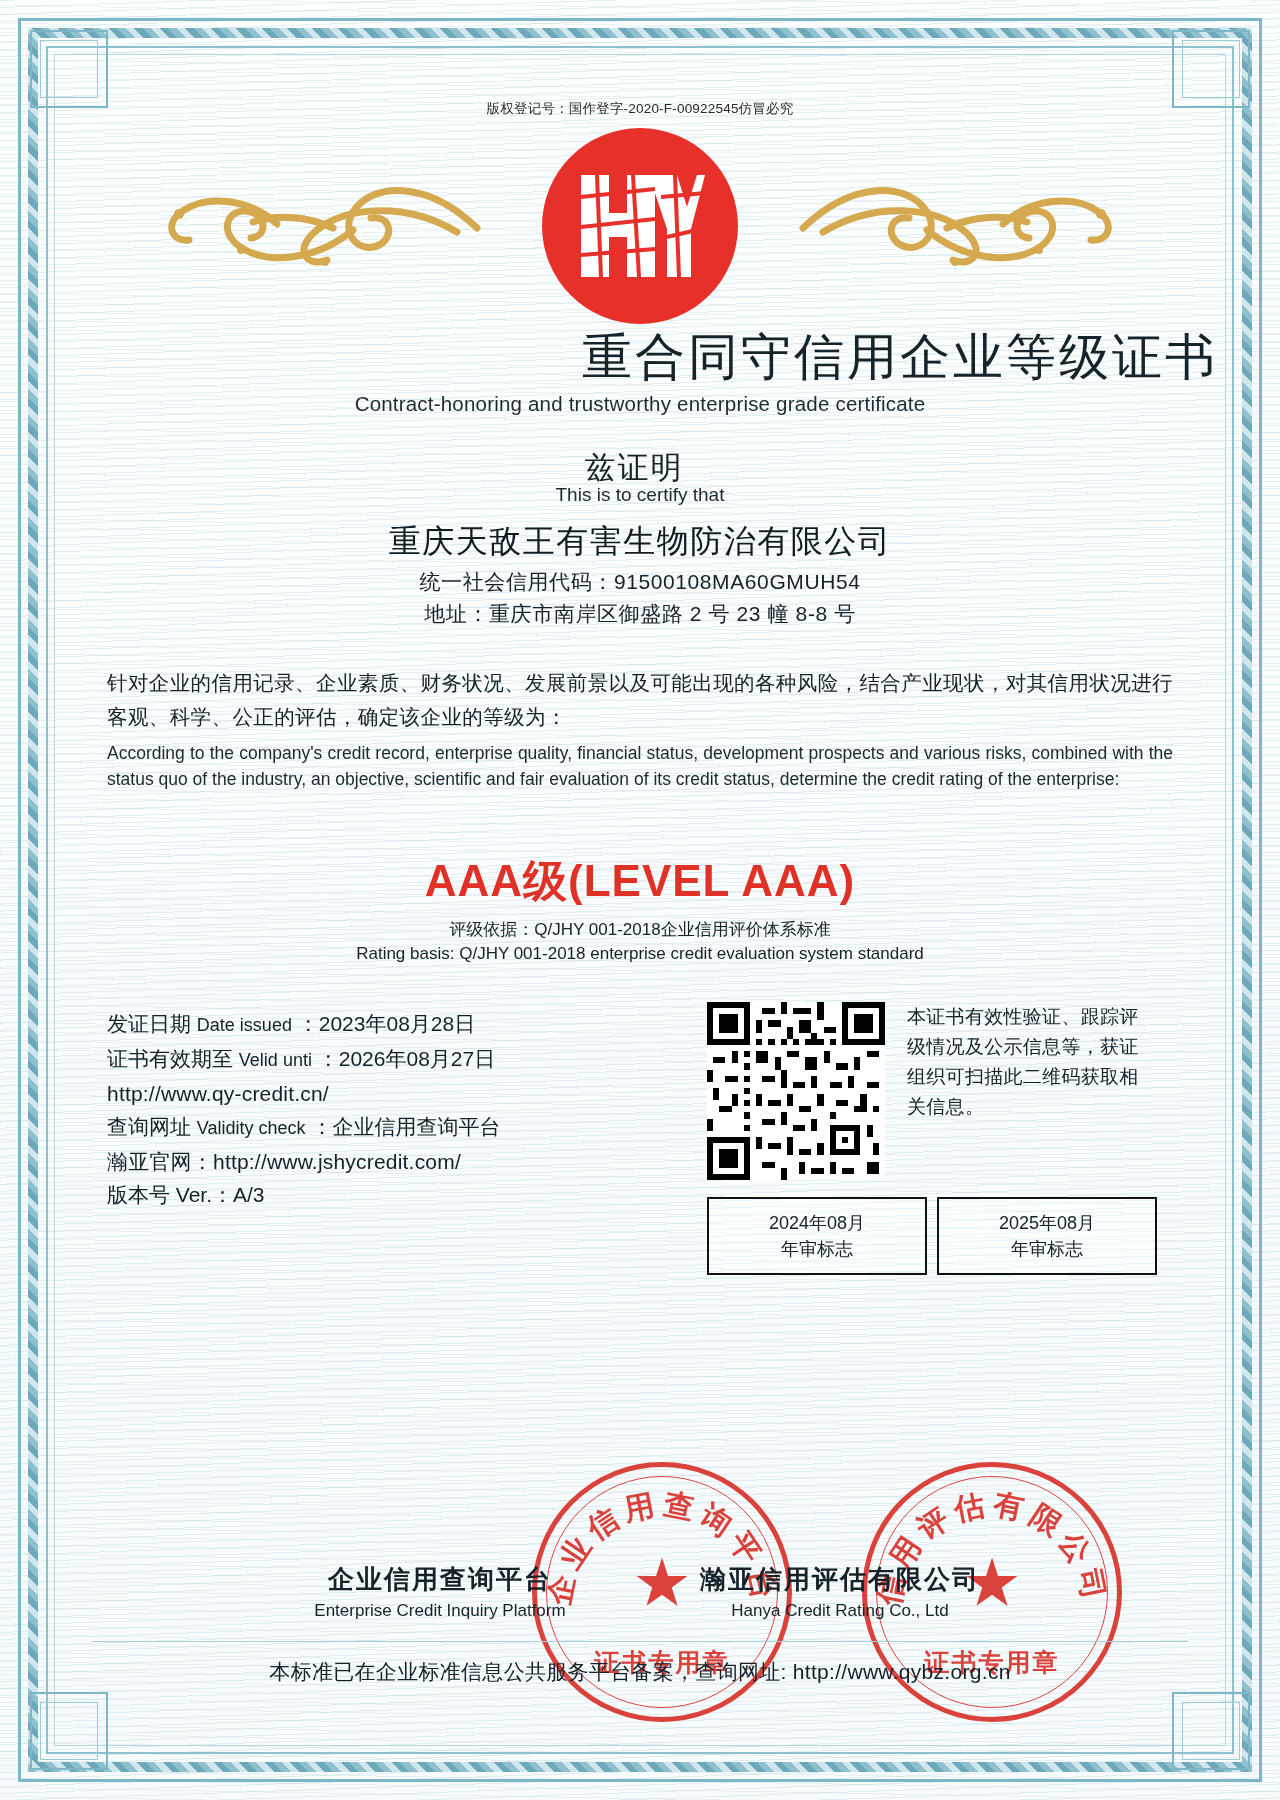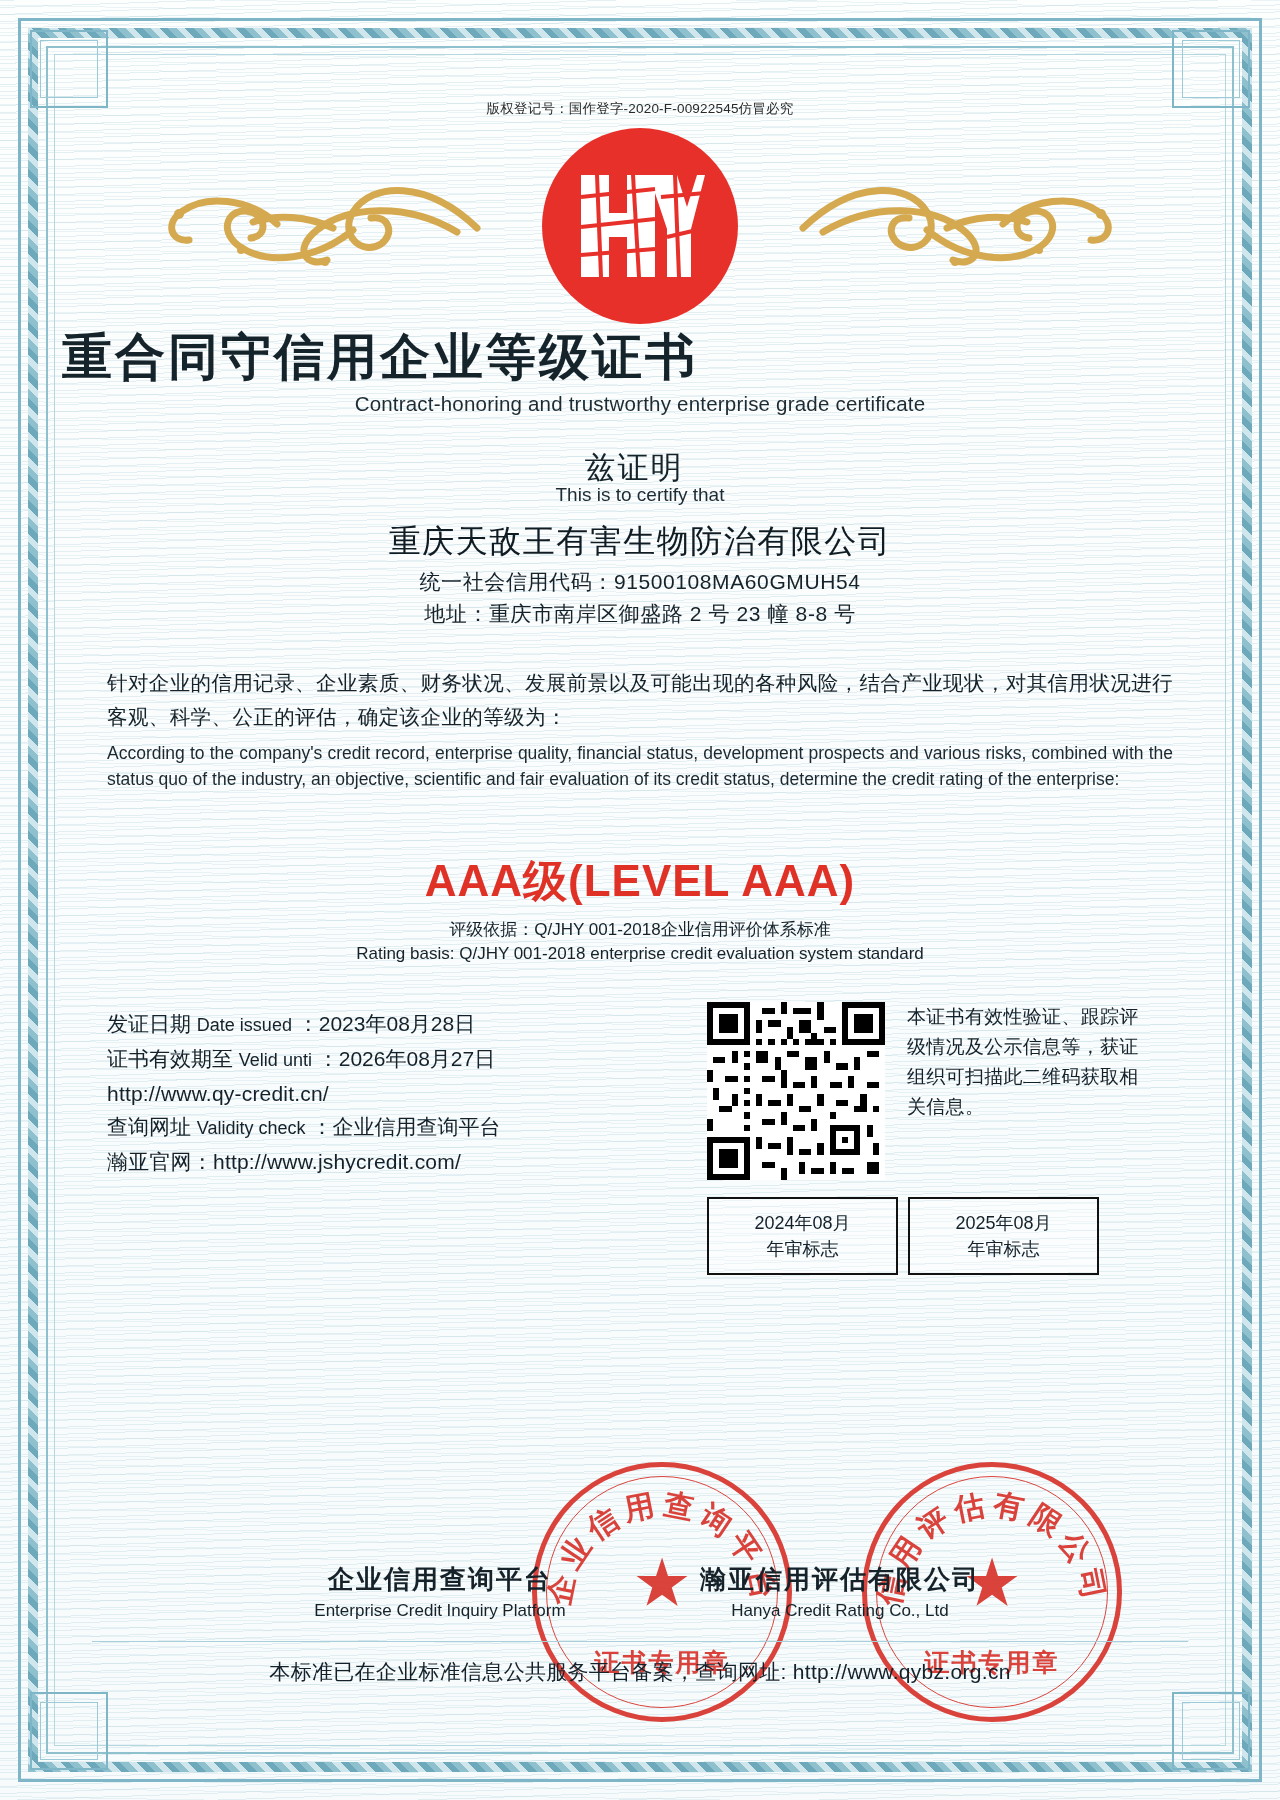--- a/index.html
+++ b/index.html
@@ -130,24 +130,24 @@
   .logo-mark {
     width: 130px;
     height: 118px;
   }
 
   
   .title-cn {
     position: absolute;
     top: 262px;
     left: 0; right: 0;
-    text-align: left;
+    text-align: right;
     font-family: "DejaVu Sans", "Liberation Sans", sans-serif;
     font-size: 50px;
-    font-weight: bold;
+    font-weight: normal;
     color: #15232b;
     letter-spacing: 3px;
   }
   .title-en {
     position: absolute;
     top: 330px;
     left: 0; right: 0;
     text-align: center;
     font-size: 20.5px;
     color: #1d2b33;
@@ -282,21 +282,21 @@
     font-size: 19px;
     line-height: 30px;
     color: #14212a;
     letter-spacing: .3px;
   }
 
   .stamp-boxes {
     position: absolute;
     top: 1135px;
     left: 645px;
-    width: 392px;
+    width: 450px;
     display: flex;
     gap: 10px;
   }
   .stamp-box {
     flex: 1;
     border: 2px solid #111;
     height: 74px;
     display: flex;
     flex-direction: column;
     align-items: center;
@@ -506,20 +506,21 @@
         <span class="lbl-en">Velid unti</span>
         <span>：2026年08月27日</span>
       </div>
       <div class="row url">http://www.qy-credit.cn/</div>
       <div class="row">
         <span>查询网址</span>
         <span class="lbl-en">Validity check</span>
         <span>：企业信用查询平台</span>
       </div>
       <div class="row url">瀚亚官网：http://www.jshycredit.com/</div>
+      <div class="row">版本号 Ver.：A/3</div>
     </div>
 
     <div class="qr-block">
       <svg class="qr-canvas" viewBox="0 0 29 29" shape-rendering="crispEdges">
         <rect width="29" height="29" fill="#ffffff"></rect>
         <g fill="#000000">
 
           <rect x="0" y="0" width="7" height="1"></rect>
             <rect x="0" y="6" width="7" height="1"></rect>
           <rect x="0" y="0" width="1" height="7"></rect>

